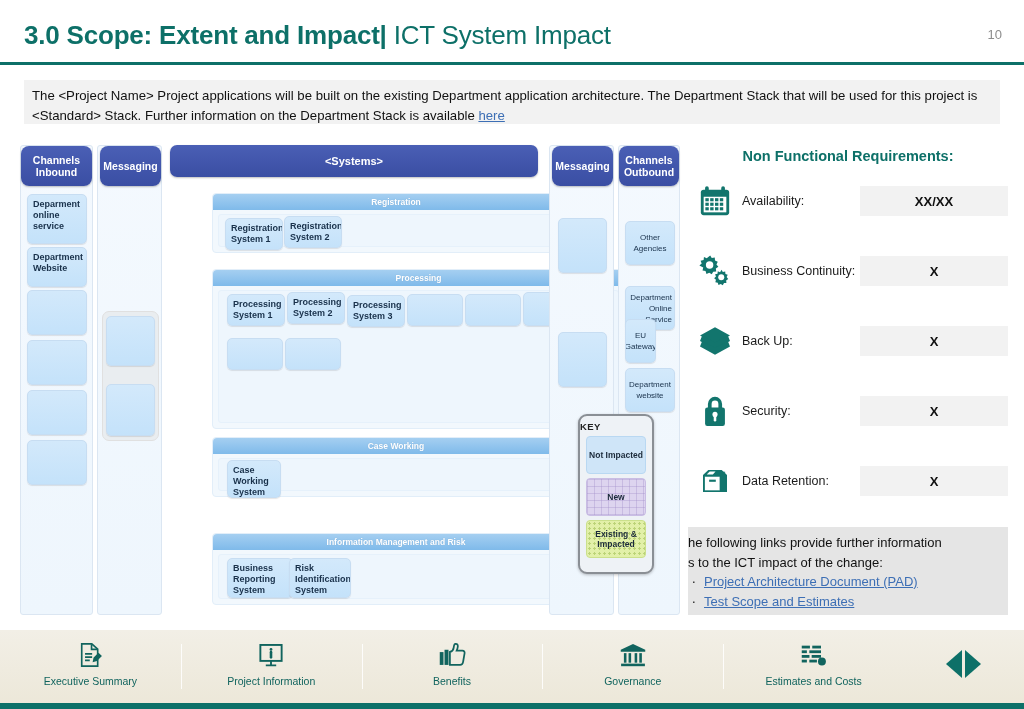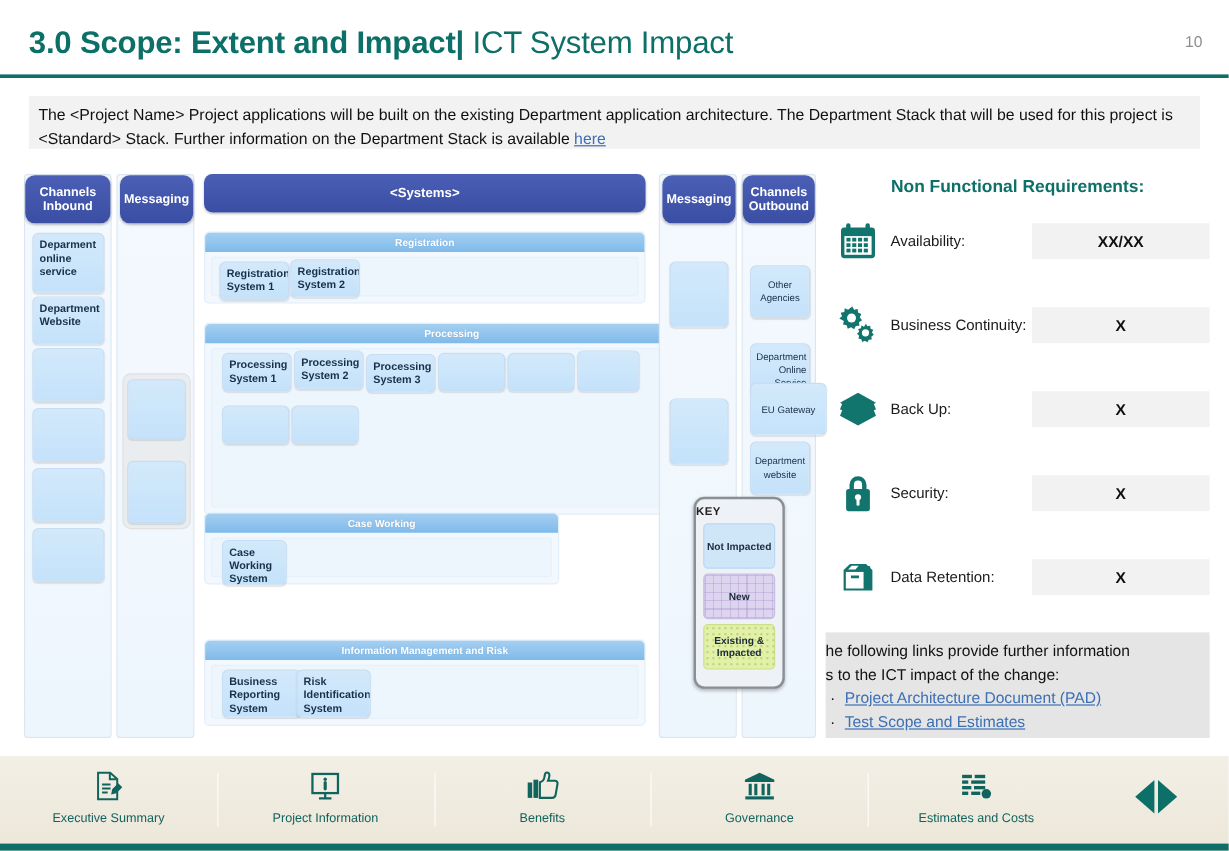--- a/index.html
+++ b/index.html
@@ -56,20 +56,21 @@
     background: linear-gradient(180deg,#d3e9fb 0%,#c4e2fa 100%);
     font-size: 9px; font-weight: bold; color: #18304a; line-height: 11px;
     padding: 4px 3px 0 5px; overflow: hidden;
     box-shadow: 0 1px 1px rgba(0,0,0,.10);
   }
   .node.ctr { display: flex; align-items: center; justify-content: center; text-align: center; padding: 2px; font-weight: normal; font-size: 8px; }
 
   .grp {
     position: absolute; border: 1px solid #e2eef9; border-radius: 4px;
     background: #f2f8fd;
+    margin-left: 42px;
   }
   .grp-head {
     position: absolute; left: 0; top: 0; width: 100%; height: 16px;
     background: linear-gradient(180deg,#a5cff1 0%,#7fbaea 100%);
     border-radius: 4px 4px 0 0; color: #ffffff; font-size: 8.5px; font-weight: bold;
     display: flex; align-items: center; justify-content: center;
     text-shadow: 0 0 1px rgba(120,160,200,.8);
   }
   .grp-body {
     position: absolute; left: 5px; right: 5px; top: 20px; bottom: 5px;
@@ -217,21 +218,21 @@
         <div class="node" style="left:14px; top:24px; width:58px; height:32px;">Processing System 1</div>
         <div class="node" style="left:74px; top:22px; width:58px; height:32px;">Processing System 2</div>
         <div class="node" style="left:134px; top:25px; width:58px; height:32px;">Processing System 3</div>
         <div class="node" style="left:194px; top:24px; width:56px; height:32px;"></div>
         <div class="node" style="left:252px; top:24px; width:56px; height:32px;"></div>
         <div class="node" style="left:310px; top:22px; width:52px; height:34px;"></div>
         <div class="node" style="left:14px; top:68px; width:56px; height:32px;"></div>
         <div class="node" style="left:72px; top:68px; width:56px; height:32px;"></div>
       </div>
 
-      <div class="grp" style="left:0px; top:282px; width:296px; height:60px;">
+      <div class="grp" style="left:0px; top:292px; width:368px; height:60px;">
         <div class="grp-head">Case Working</div>
         <div class="grp-body"></div>
         <div class="node" style="left:14px; top:22px; width:54px; height:38px;">Case Working System</div>
       </div>
 
       <div class="grp" style="left:0px; top:388px; width:368px; height:72px;">
         <div class="grp-head">Information Management and Risk</div>
         <div class="grp-body"></div>
         <div class="node" style="left:14px; top:24px; width:66px; height:40px;">Business Reporting System</div>
         <div class="node" style="left:76px; top:24px; width:62px; height:40px;">Risk Identification System</div>
@@ -241,21 +242,21 @@
     <div class="col" style="left:529px; width:65px; height:470px;">
       <div class="col-head" style="left:2px; width:61px;">Messaging</div>
       <div class="node" style="left:8px; top:72px; width:49px; height:55px;"></div>
       <div class="node" style="left:8px; top:186px; width:49px; height:55px;"></div>
     </div>
 
     <div class="col" style="left:598px; width:62px; height:470px;">
       <div class="col-head">Channels Outbound</div>
       <div class="node ctr" style="left:6px; top:75px; width:50px; height:44px;">Other Agencies</div>
       <div class="node ctr" style="left:6px; top:140px; width:50px; height:44px;text-align:right;">Department Online Service</div>
-      <div class="node ctr" style="left:6px; top:173px; width:64px; height:44px;">EU Gateway</div>
+      <div class="node ctr" style="left:6px; top:173px; width:31px; height:44px;">EU Gateway</div>
       <div class="node ctr" style="left:6px; top:222px; width:50px; height:44px;">Department website</div>
     </div>
 
   </div>
 
   <div class="keybox">
     <div class="keytitle">KEY</div>
     <div class="keyitem k-not">Not Impacted</div>
     <div class="keyitem k-new">New</div>
     <div class="keyitem k-exist">Existing &amp; Impacted</div>

